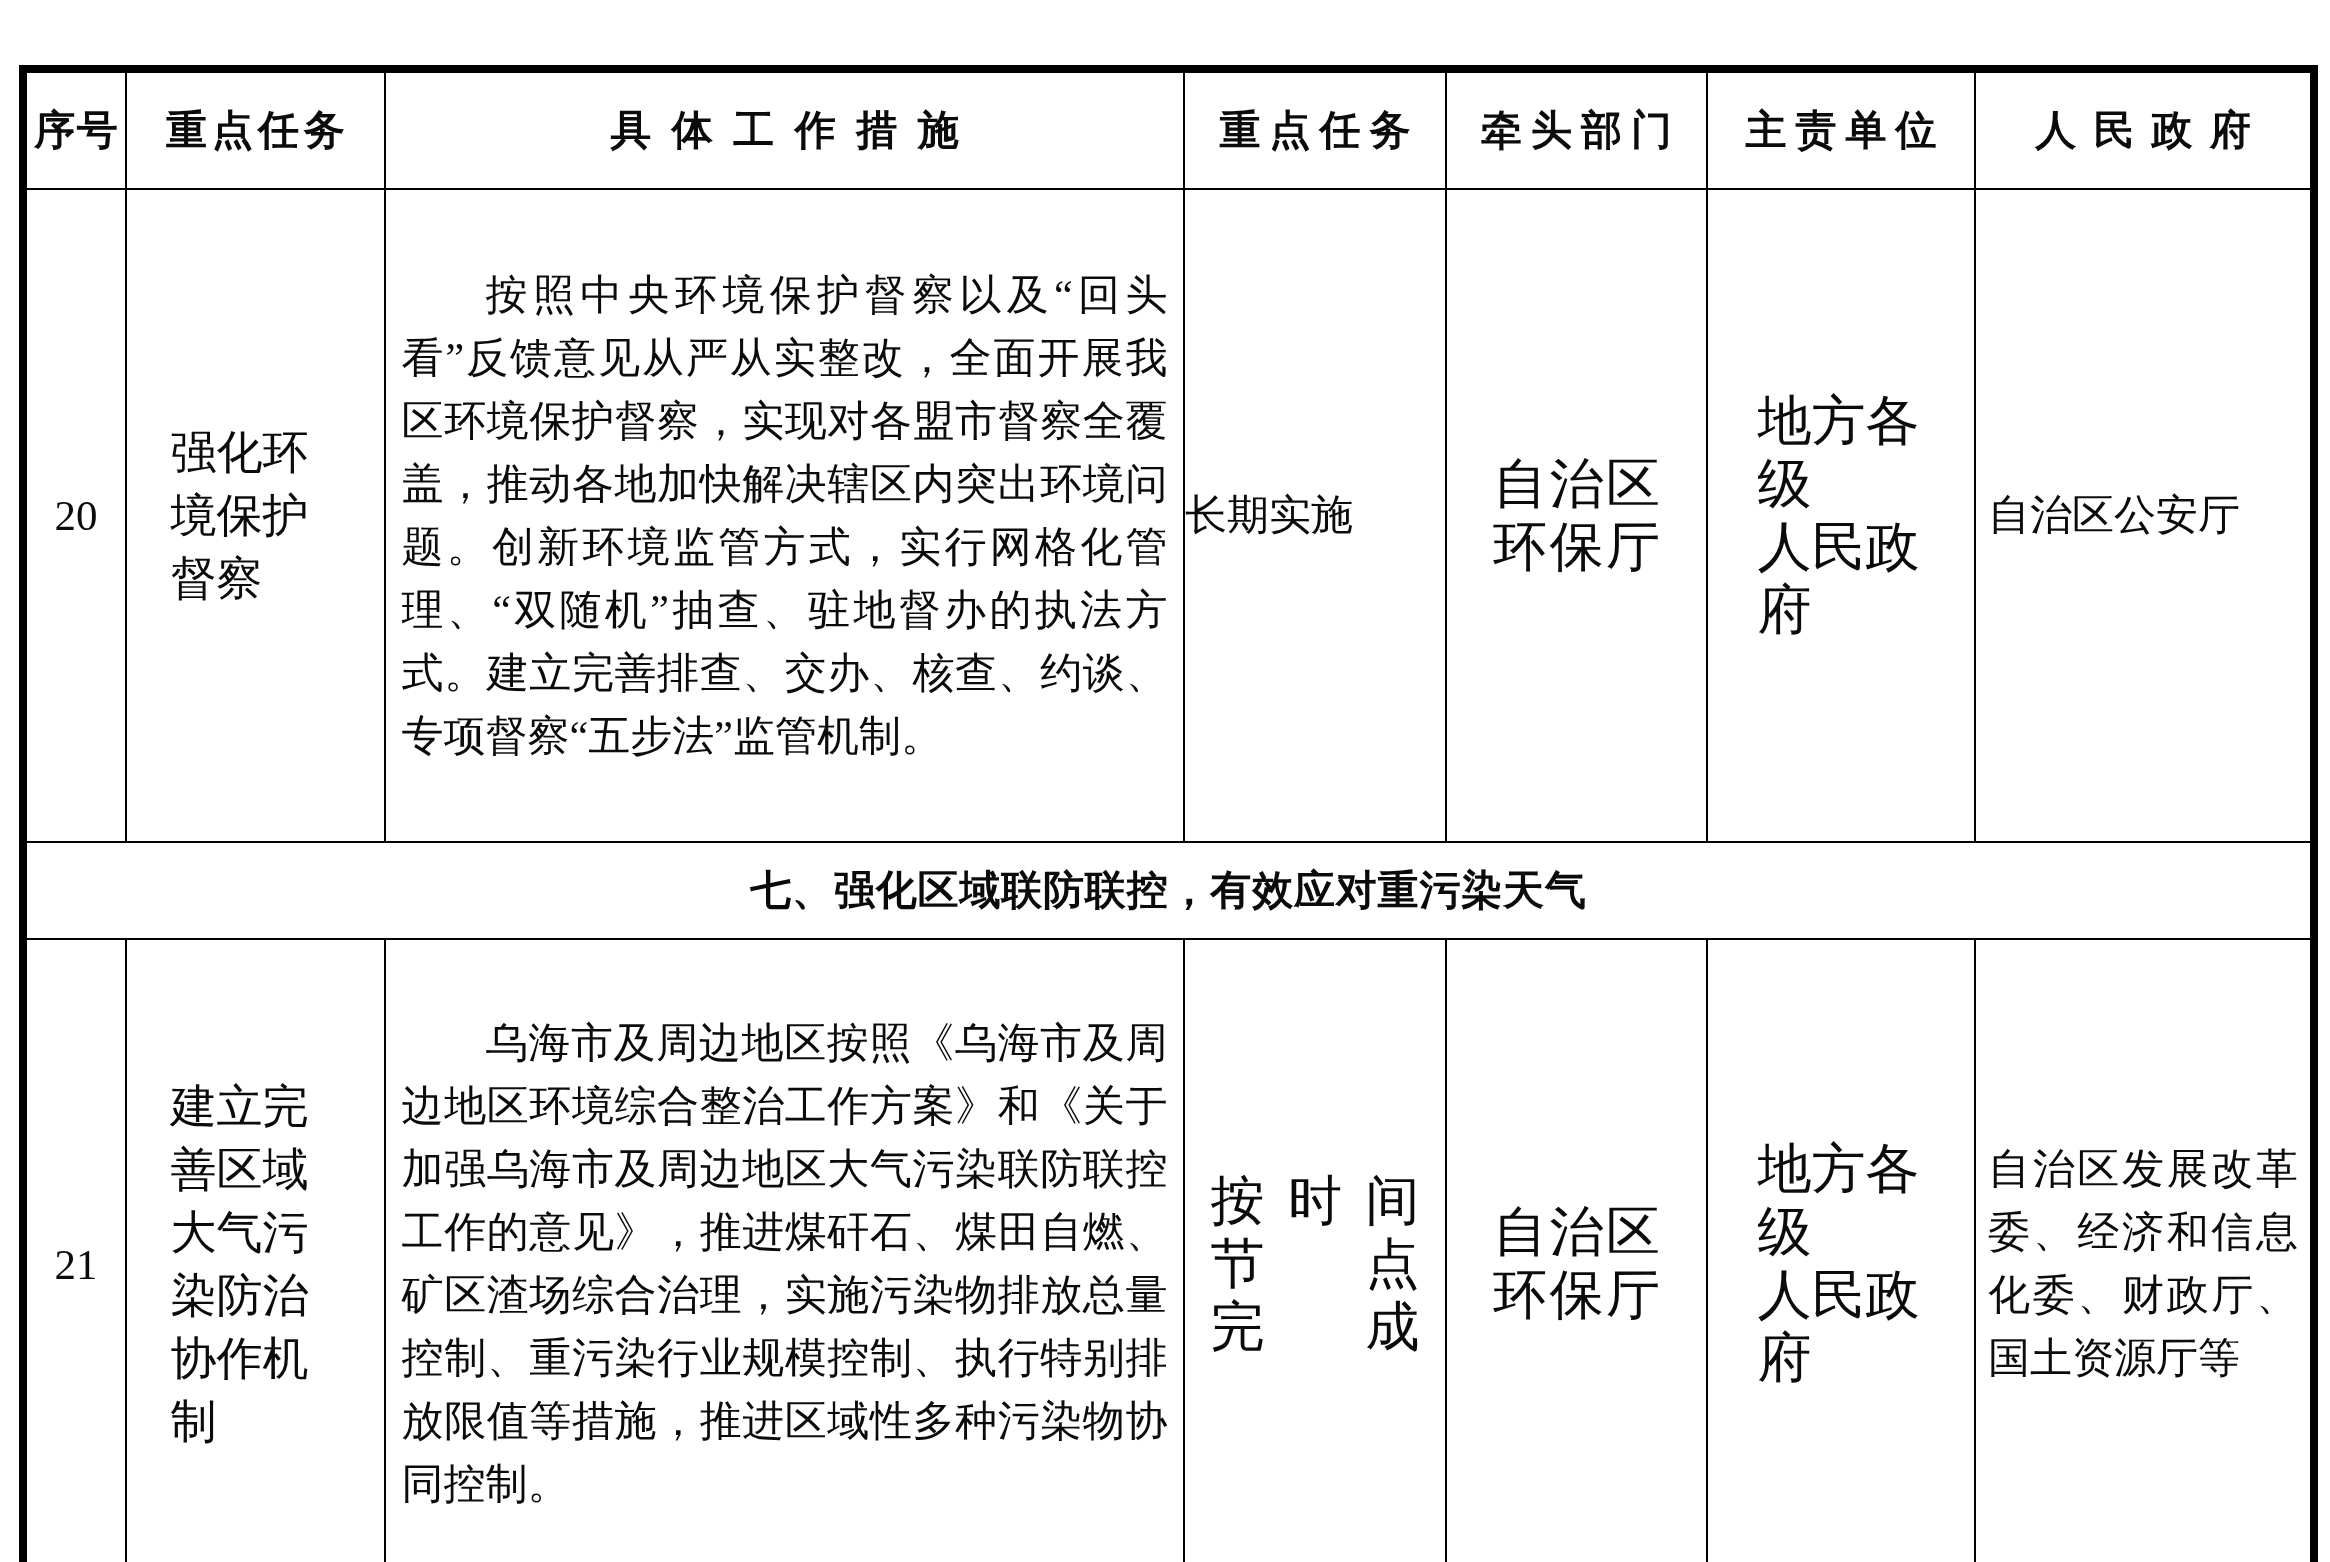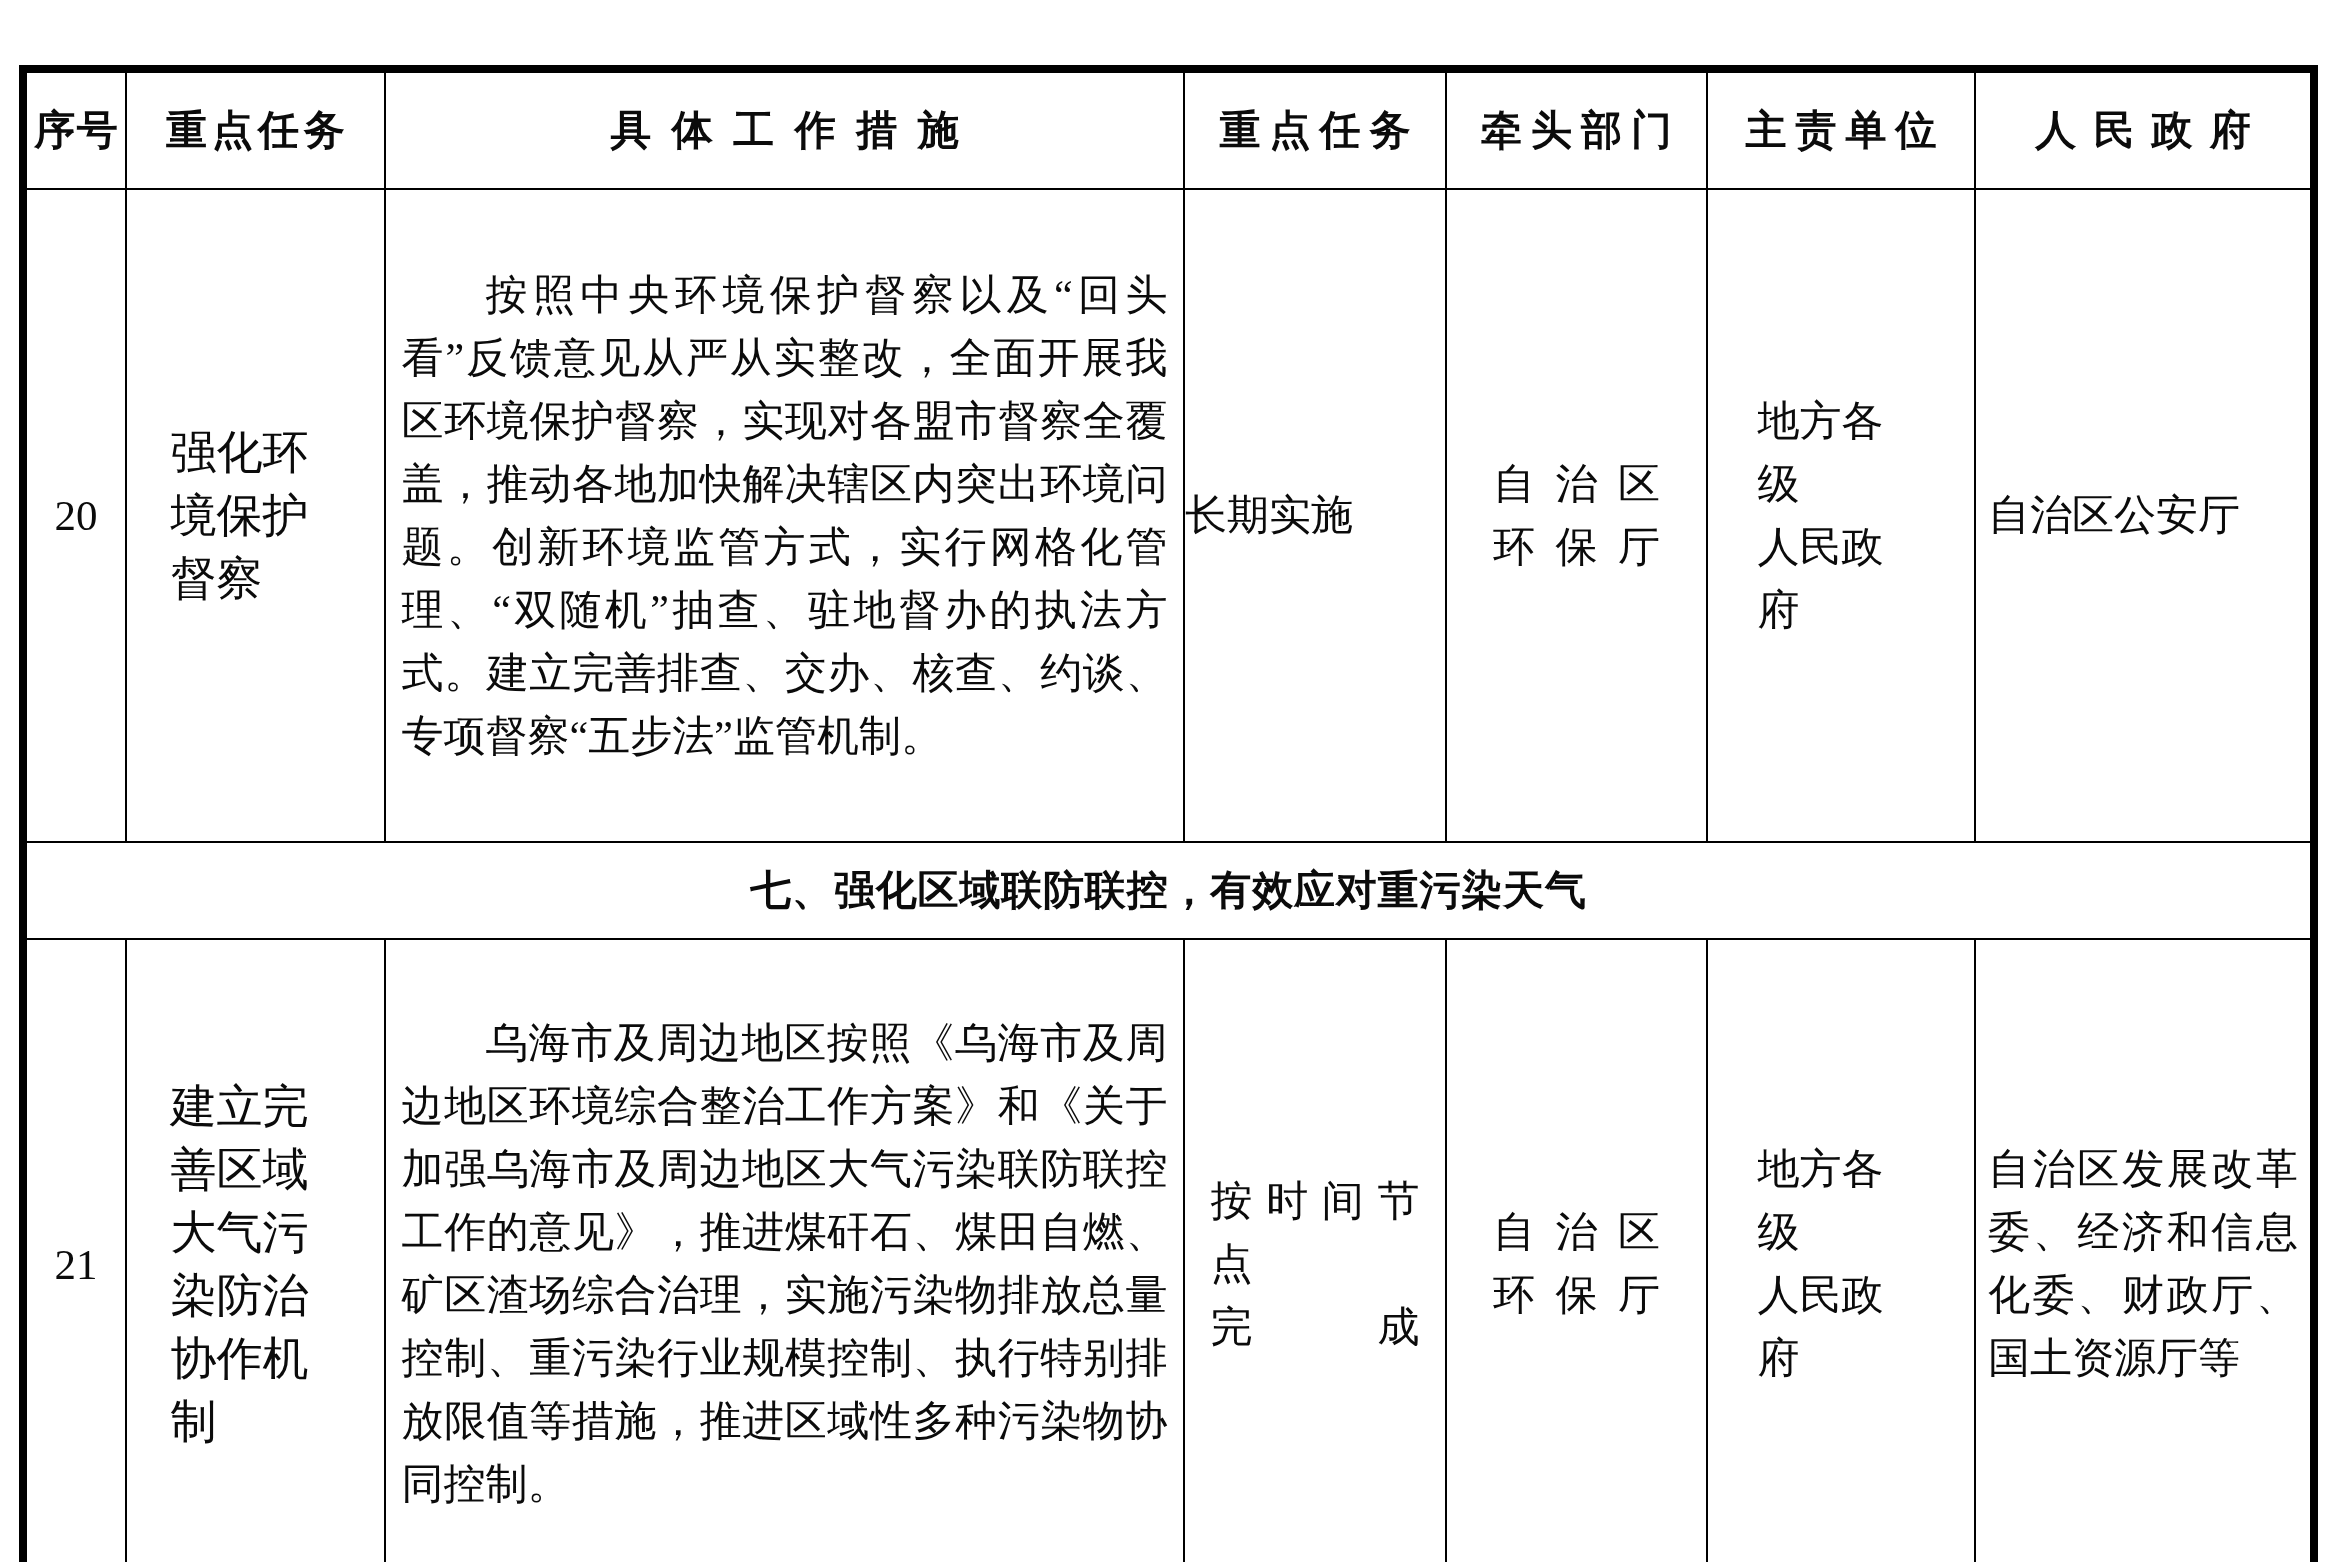--- a/index.html
+++ b/index.html
@@ -56,21 +56,21 @@
 
   .measures-text {
     font-size:42px; line-height:63px;
     text-align:justify;
     text-indent:2em;
     margin:0 15.6px;
   }
 
   .center-text { text-align:left; font-size:42px; line-height:63px; }
 
-  .vblock { margin:0 auto; font-size:42px; line-height:63px; }
+  .vblock { margin:0 auto; font-size:54px; line-height:63px; }
   .w4 { width:167px; }
   .w5 { width:209px; }
   .jline { text-align:justify; text-align-last:justify; }
 
   .part-text {
     font-size:42px; line-height:63px;
     text-align:justify;
     margin:0 12px;
   }
 

